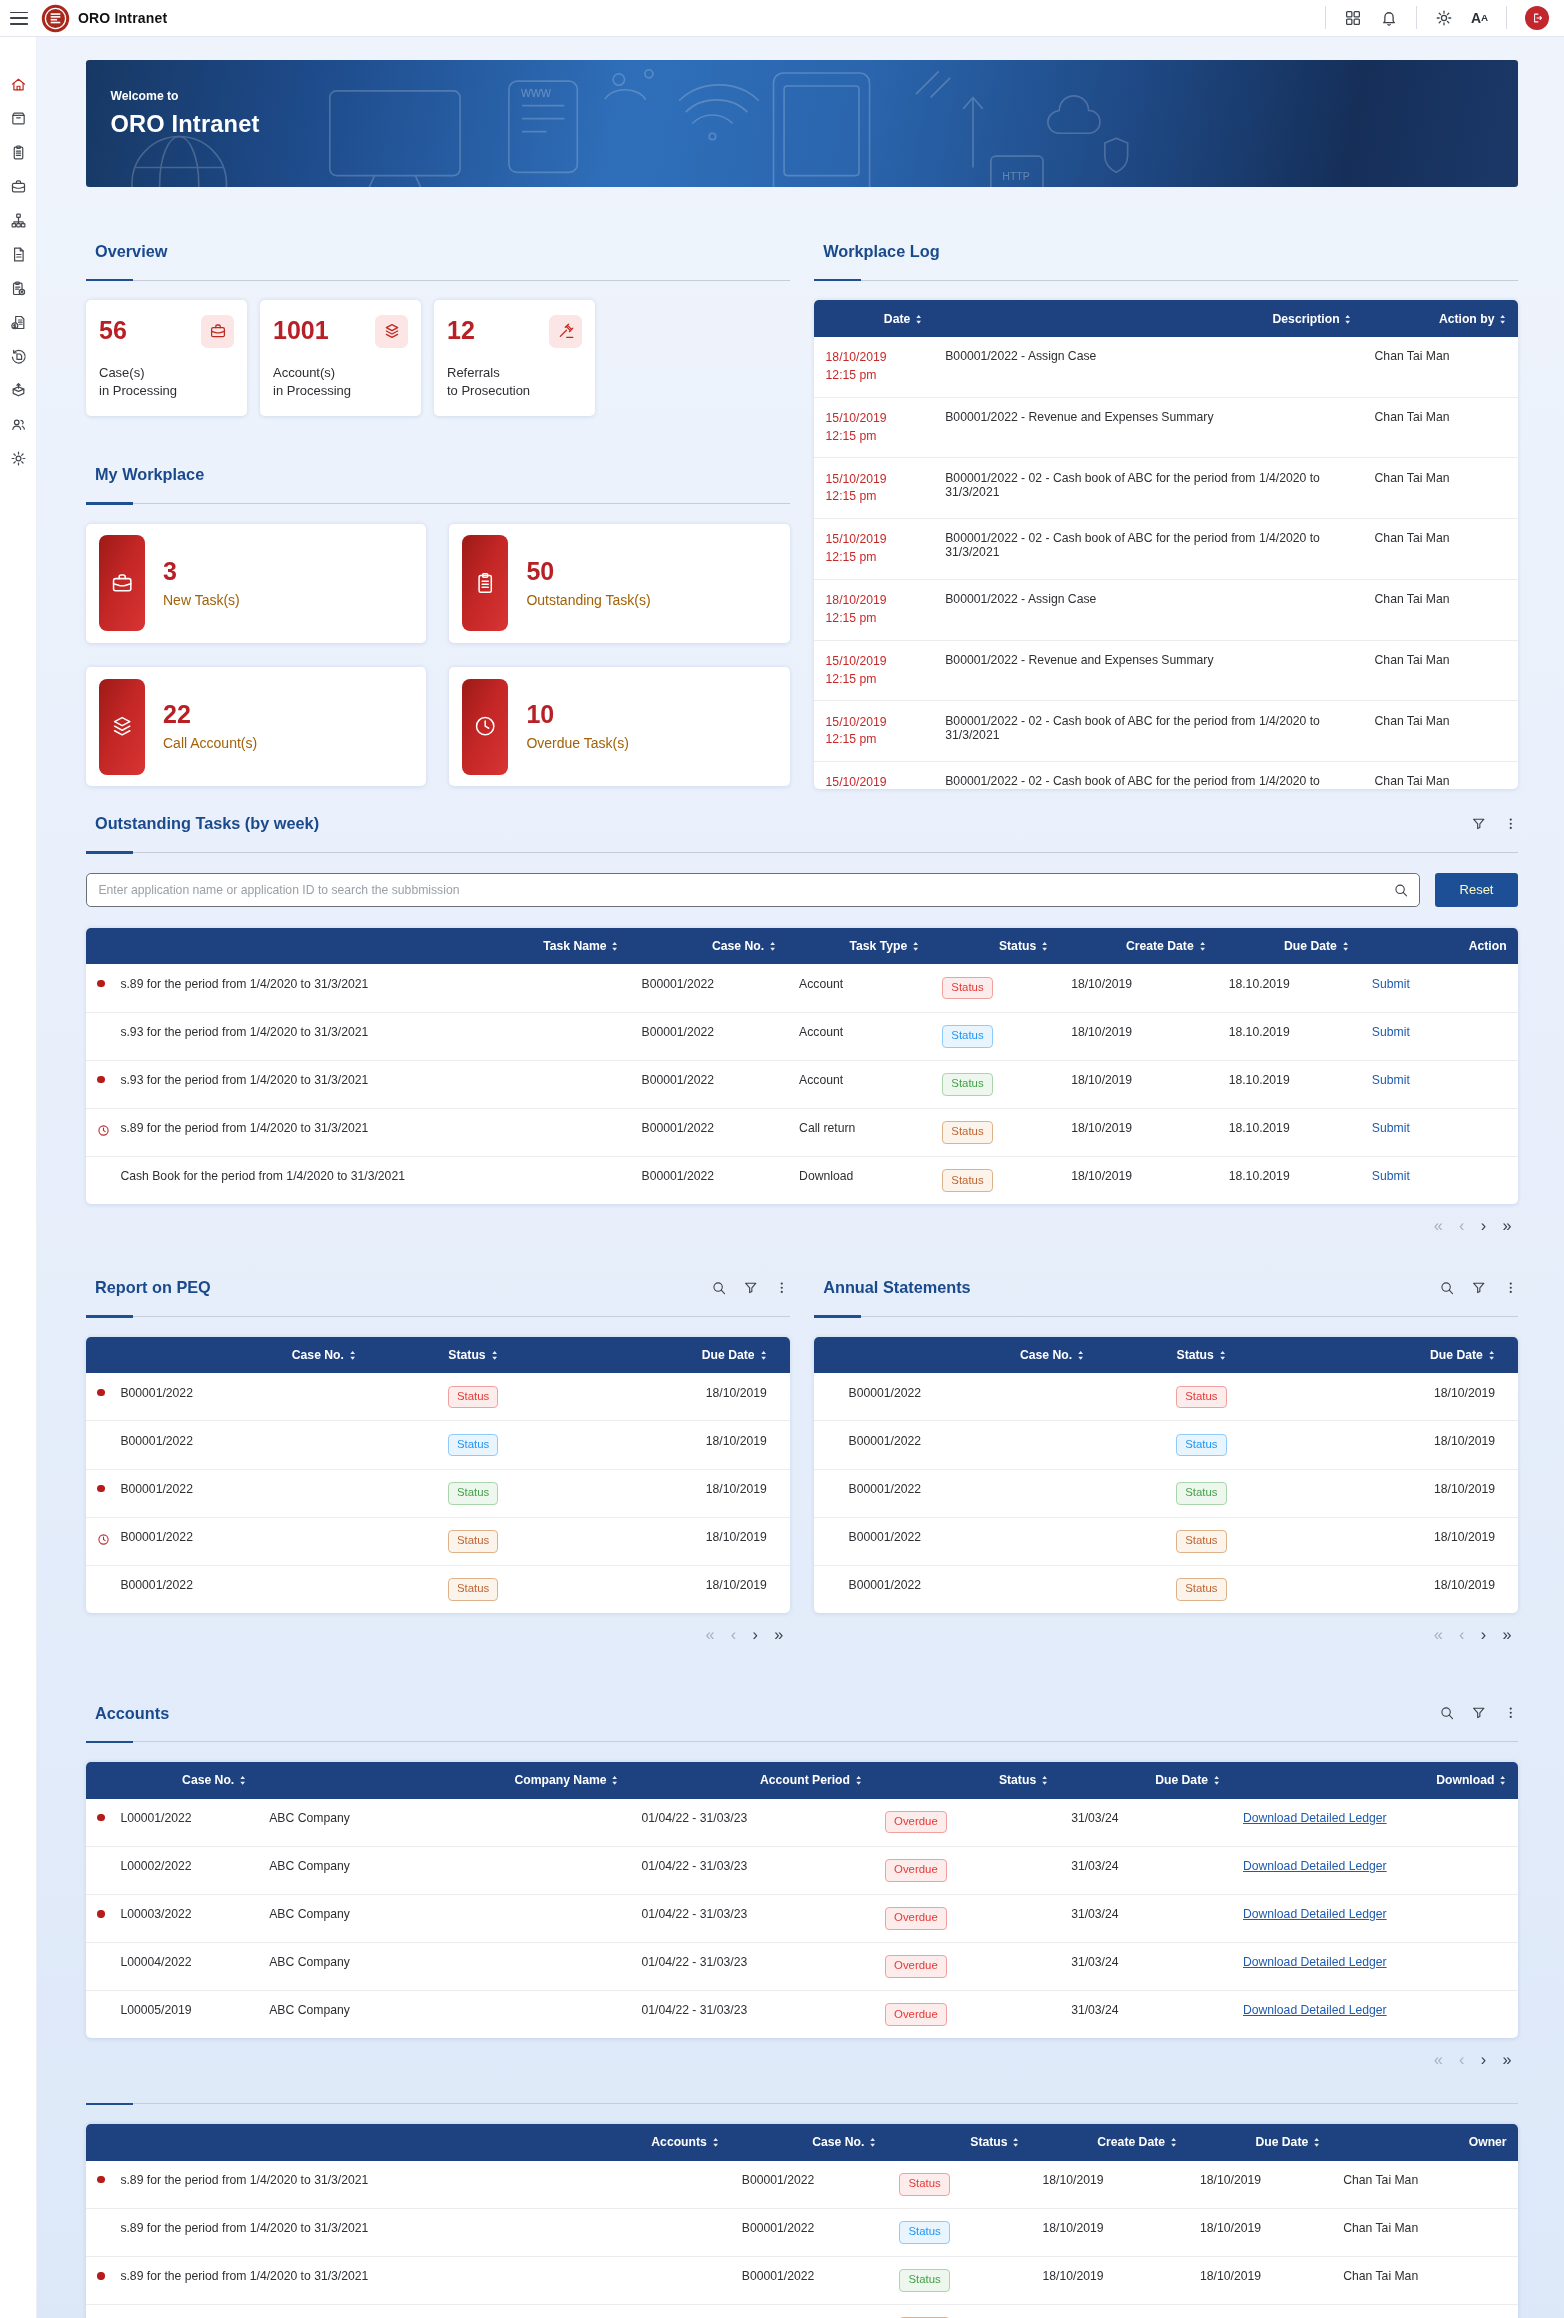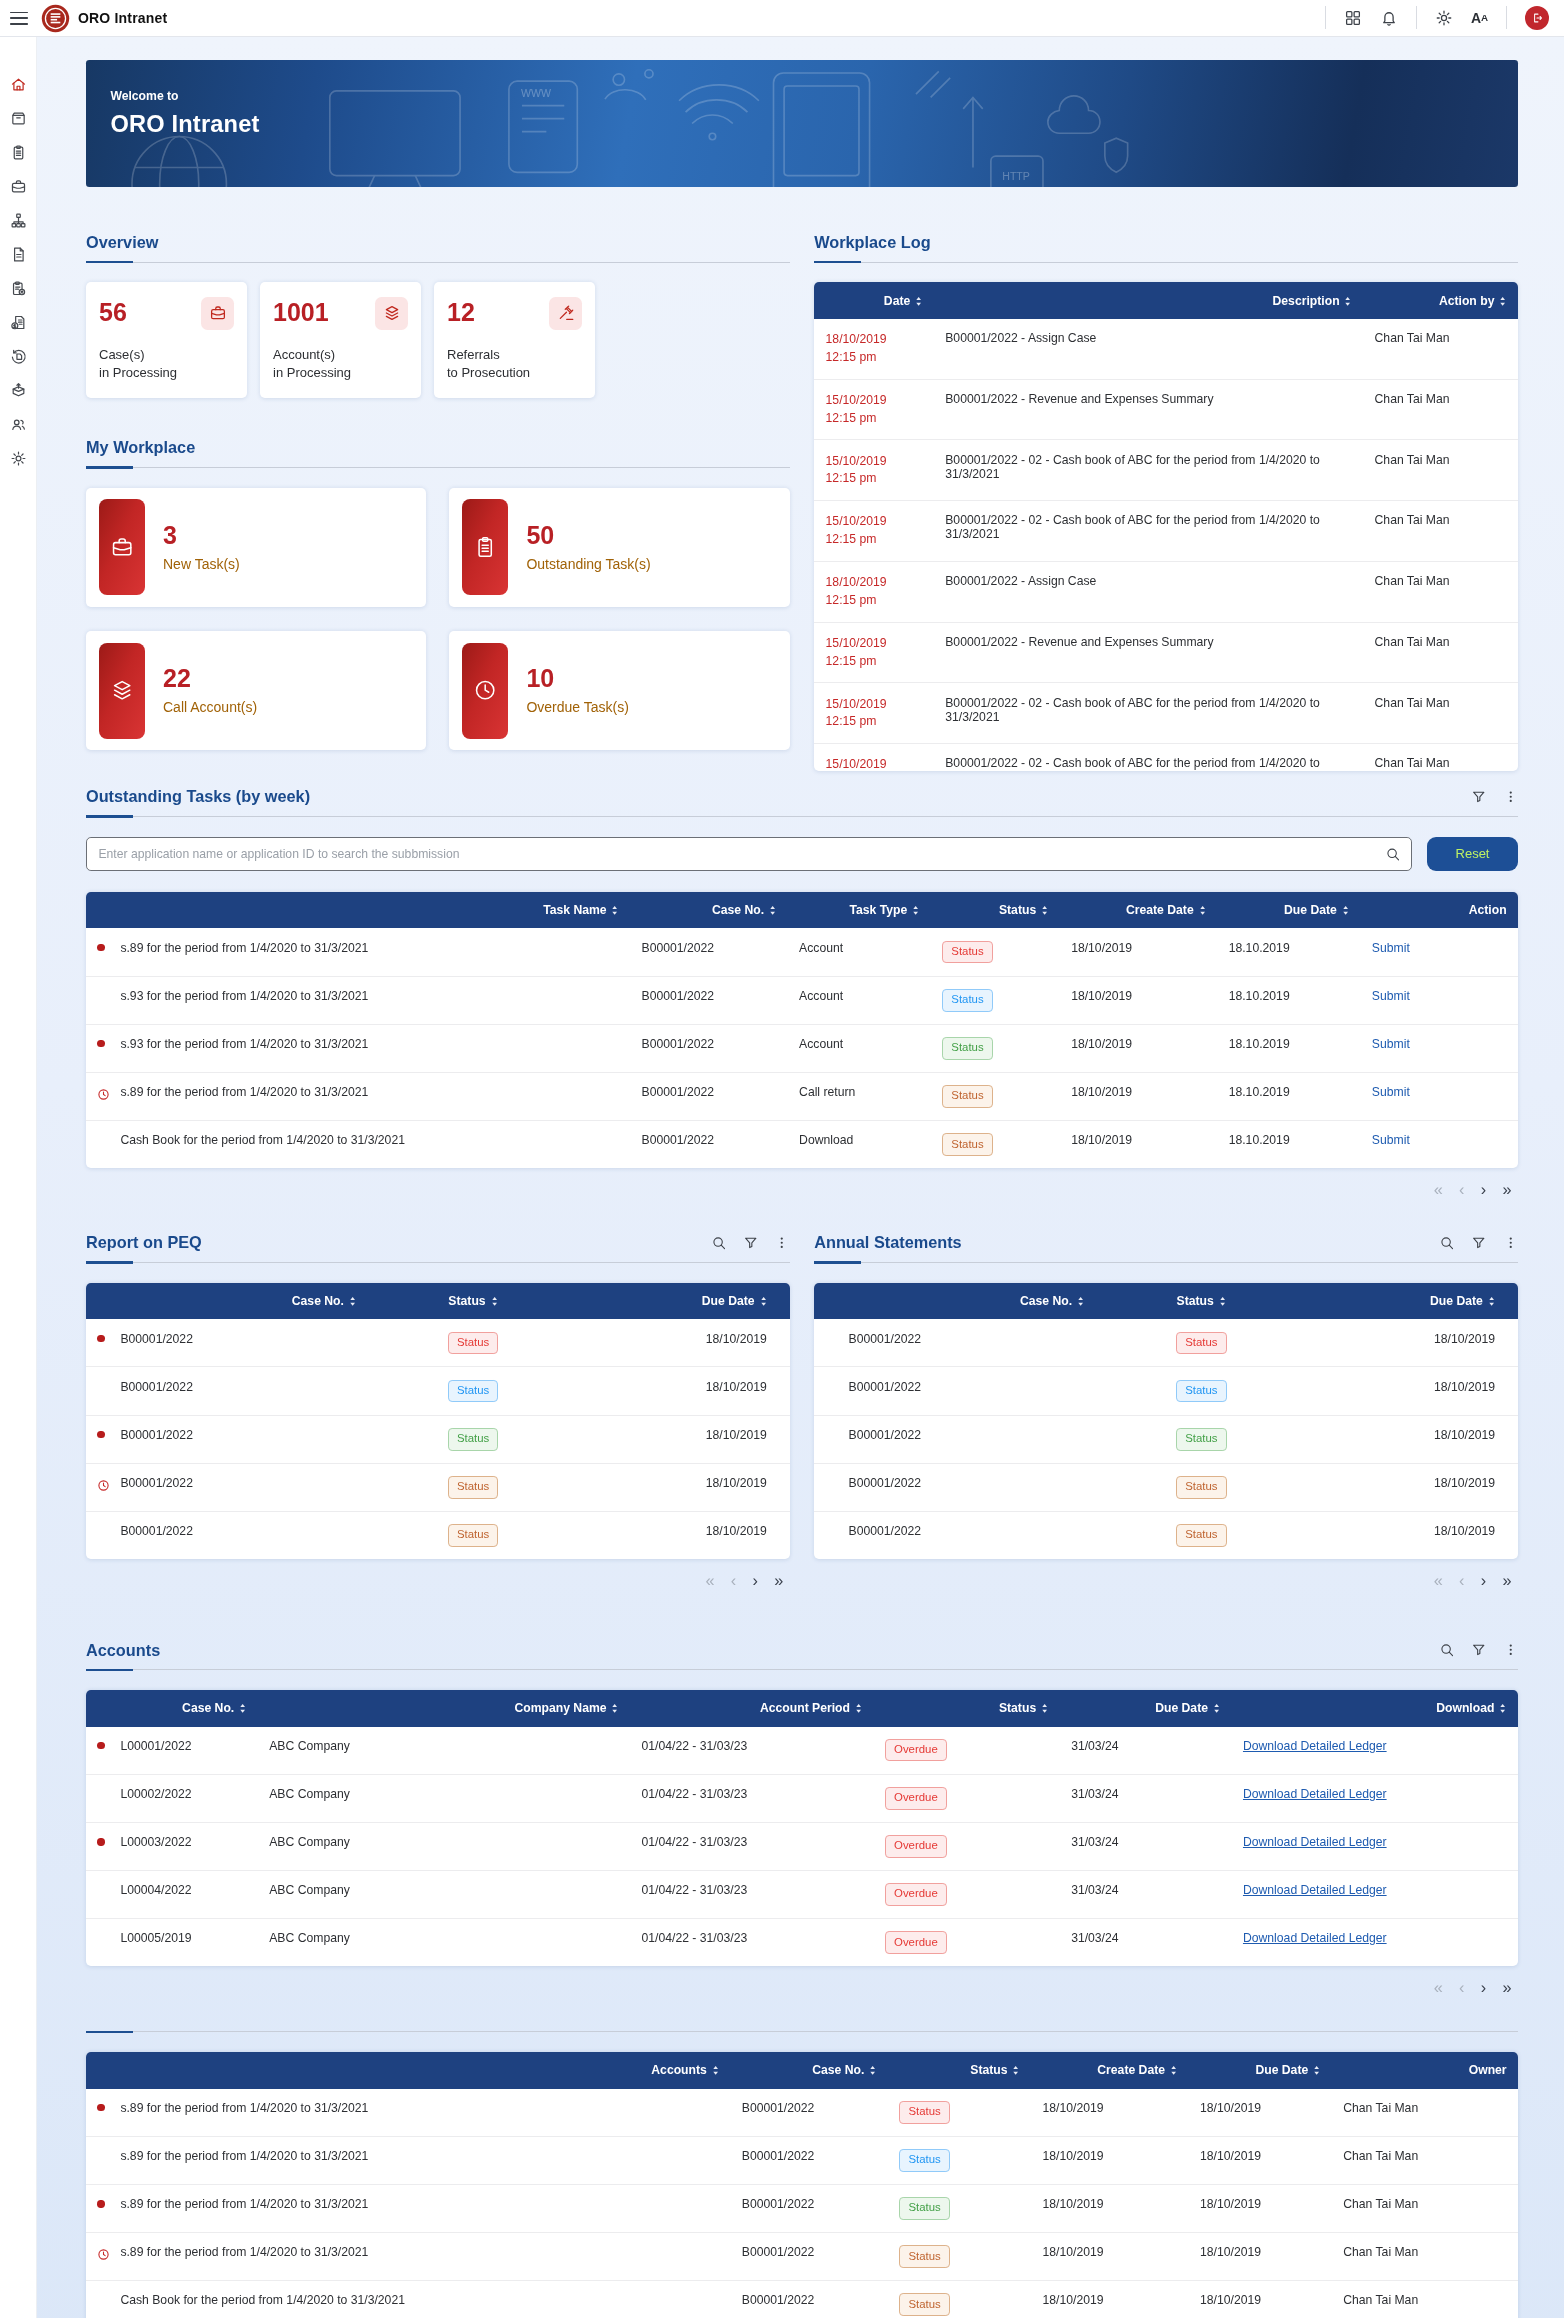--- a/index.html
+++ b/index.html
@@ -37,21 +37,21 @@
   
   .hero { height:127px; border-radius:3.3px; position:relative; overflow:hidden; margin-bottom:46px;
     background:linear-gradient(100deg,#173864 0%, #1e4b8b 16%, #2f6fba 38%, #2a65ad 54%, #1f4a86 72%, #152f59 88%, #1b3868 100%); }
   .hero-doodles { position:absolute; inset:0; width:100%; height:100%; }
   .hero-text { position:absolute; left:24.4px; top:29px; color:#fff; }
   .hero-welcome { font-size:12.2px; font-weight:bold; }
   .hero-title { font-size:23.6px; font-weight:bold; margin-top:8.1px; letter-spacing:0.2px; }
 
   
   .sec-head { display:flex; align-items:center; justify-content:space-between; }
-  .sec-title { margin:0; font-size:16.3px; font-weight:bold; color:#1a4a8c; }
+  .sec-title { margin:9px; font-size:16.3px; font-weight:bold; color:#1a4a8c; }
   .sec-icons { display:flex; align-items:center; gap:16.3px; color:#3c4148; }
   .sec-icons .tbtn svg { width:15.5px; height:15.5px; }
   .sec-rule { height:0.8px; background:#c7cdd8; position:relative; margin:9.8px 0 19.6px; }
   .sec-rule::before { content:""; position:absolute; left:0; top:-0.8px; width:47px; height:2.4px; background:#1d4f91; }
 
   .two-col { display:grid; grid-template-columns:1fr 1fr; gap:24.4px; align-items:start; margin-bottom:11.4px; }
 
   
   .ov-cards { display:flex; gap:13px; }
   .ov-card { width:161px; background:#fff; border-radius:4.9px; box-shadow:0 0.8px 4.1px rgba(25,60,120,.13); padding:14.7px 13px 16.3px; cursor:pointer; }
@@ -95,21 +95,21 @@
 
   .activity-cut { max-height:489px; overflow:hidden; }
 
   
   .search-row { display:flex; gap:14.7px; margin-bottom:21px; }
   .search-wrap { position:relative; flex:1; }
   .search-input { width:100%; height:34px; border:0.8px solid #6b6f76; border-radius:4.9px; padding:0 37px 0 11.4px; font-size:12.2px; color:#333; font-family:"Liberation Sans",sans-serif; background:#fff; }
   .search-input::placeholder { color:#9aa0a8; }
   .search-ic { position:absolute; right:11.4px; top:50%; transform:translateY(-50%); color:#3c4148; background:none; border:none; padding:0; cursor:pointer; }
   .search-ic svg { width:15.5px; height:15.5px; }
-  .reset-btn { width:91px; height:34px; background:#1d4f96; color:#bef264; border:none; border-radius:9px; font-size:13px; cursor:pointer; font-family:"Liberation Sans",sans-serif; }
+  .reset-btn { width:83px; height:34px; background:#1d4f96; color:#fef9c3; border:none; border-radius:3px; font-size:13px; cursor:pointer; font-family:"Liberation Sans",sans-serif; }
 
   
   .pager { display:flex; justify-content:flex-end; gap:16.3px; margin:13px 6.5px 36px 0; font-size:16.3px; line-height:1; }
   .pg { cursor:pointer; user-select:none; }
   .pg.dim { color:#a9b1bd; }
   .pg.act { color:#3a414d; }
 
   
   .peq th:nth-child(2), .peq td:nth-child(2) { text-align:center; }
   .peq th:nth-child(3), .peq td:nth-child(3) { text-align:right; padding-right:23px; }

